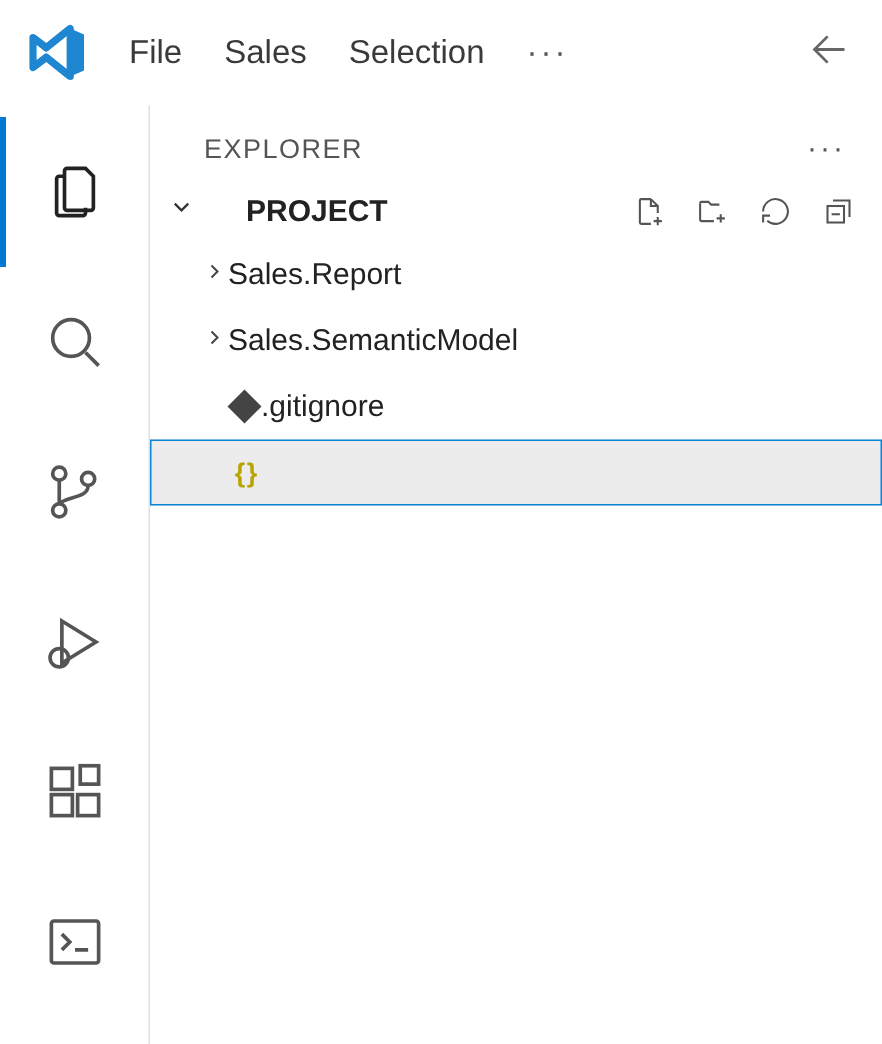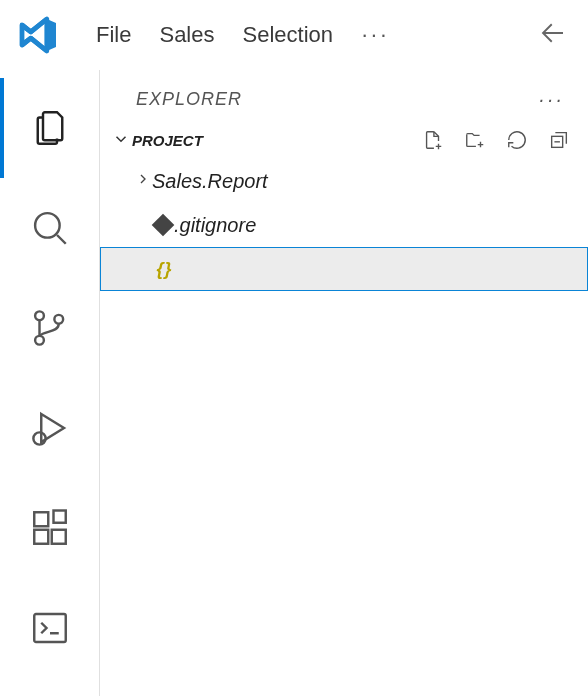--- a/index.html
+++ b/index.html
@@ -19,29 +19,29 @@
       display: flex;
       align-items: center;
       padding: 0 20px 0 18px;
       background: #fff;
     }
     .app-icon svg { display: block; }
     .menu-bar {
       display: flex;
       align-items: flex-start;
       gap: 28px;
-      margin-left: 38px;
+      margin-left: 28px;
       font-size: 22px;
       color: #3a3a3a;
     }
     .menu-item { cursor: pointer; }
     .overflow-dots { font-size: 22px; letter-spacing: 2px; color: #555; cursor: pointer; }
     .title-right { margin-left: auto; display: flex; align-items: center; }
     .back-arrow { cursor: pointer; color: #666; }
-    .main-area { flex: 1; display: flex; min-height: 0; font-style: italic; }
+    .main-area { flex: 1; display: flex; min-height: 0; }
     .activity-bar {
       width: 100px;
       background: #fff;
       display: flex;
       flex-direction: column;
       align-items: center;
       padding-top: 8px;
       border-right: 1px solid #e0e0e0;
     }
     .activity-item {
@@ -74,23 +74,24 @@
       padding: 18px 24px 12px 36px;
       font-size: 18px;
       letter-spacing: 1px;
       color: #555;
     }
     .sidebar-header-actions { margin-left: auto; color: #555; cursor: pointer; font-size: 20px; letter-spacing: 2px; }
     .section-header {
       display: flex;
       align-items: center;
       padding: 6px 18px 6px 10px;
-      font-size: 15px;
+      font-size: 20px;
       font-weight: 700;
       color: #222;
+      gap: 32px;
     }
     .section-chevron { width: 22px; text-align: center; color: #333; }
     .section-actions { margin-left: auto; display: flex; gap: 20px; align-items: center; color: #555; }
     .section-actions span { cursor: pointer; display: inline-flex; }
     .tree { padding-top: 2px; }
     .tree-row {
       display: flex;
       align-items: center;
       height: 44px;
       padding-left: 34px;
@@ -233,20 +234,28 @@
     <div class="tree">
       <div class="tree-row">
         <span class="chev">
           <svg width="16" height="16" viewBox="0 0 24 24" fill="none" stroke="currentColor" stroke-width="2">
               <path d="M9 6l6 6-6 6"></path>
             </svg>
         </span>
         <span>Sales.Report</span>
       </div>
       <div class="tree-row">
+        <span class="chev">
+          <svg width="16" height="16" viewBox="0 0 24 24" fill="none" stroke="currentColor" stroke-width="2">
+              <path d="M9 6l6 6-6 6"></path>
+            </svg>
+        </span>
+        <span>Sales.SemanticModel</span>
+      </div>
+      <div class="tree-row">
         <span class="chev"></span>
         <span class="icon">
             <span class="git-diamond"></span>
           </span>
         <span>.gitignore</span>
       </div>
       <div class="tree-row selected">
         <span class="chev"></span>
         <span class="icon braces-icon">{ }</span>
       </div>

